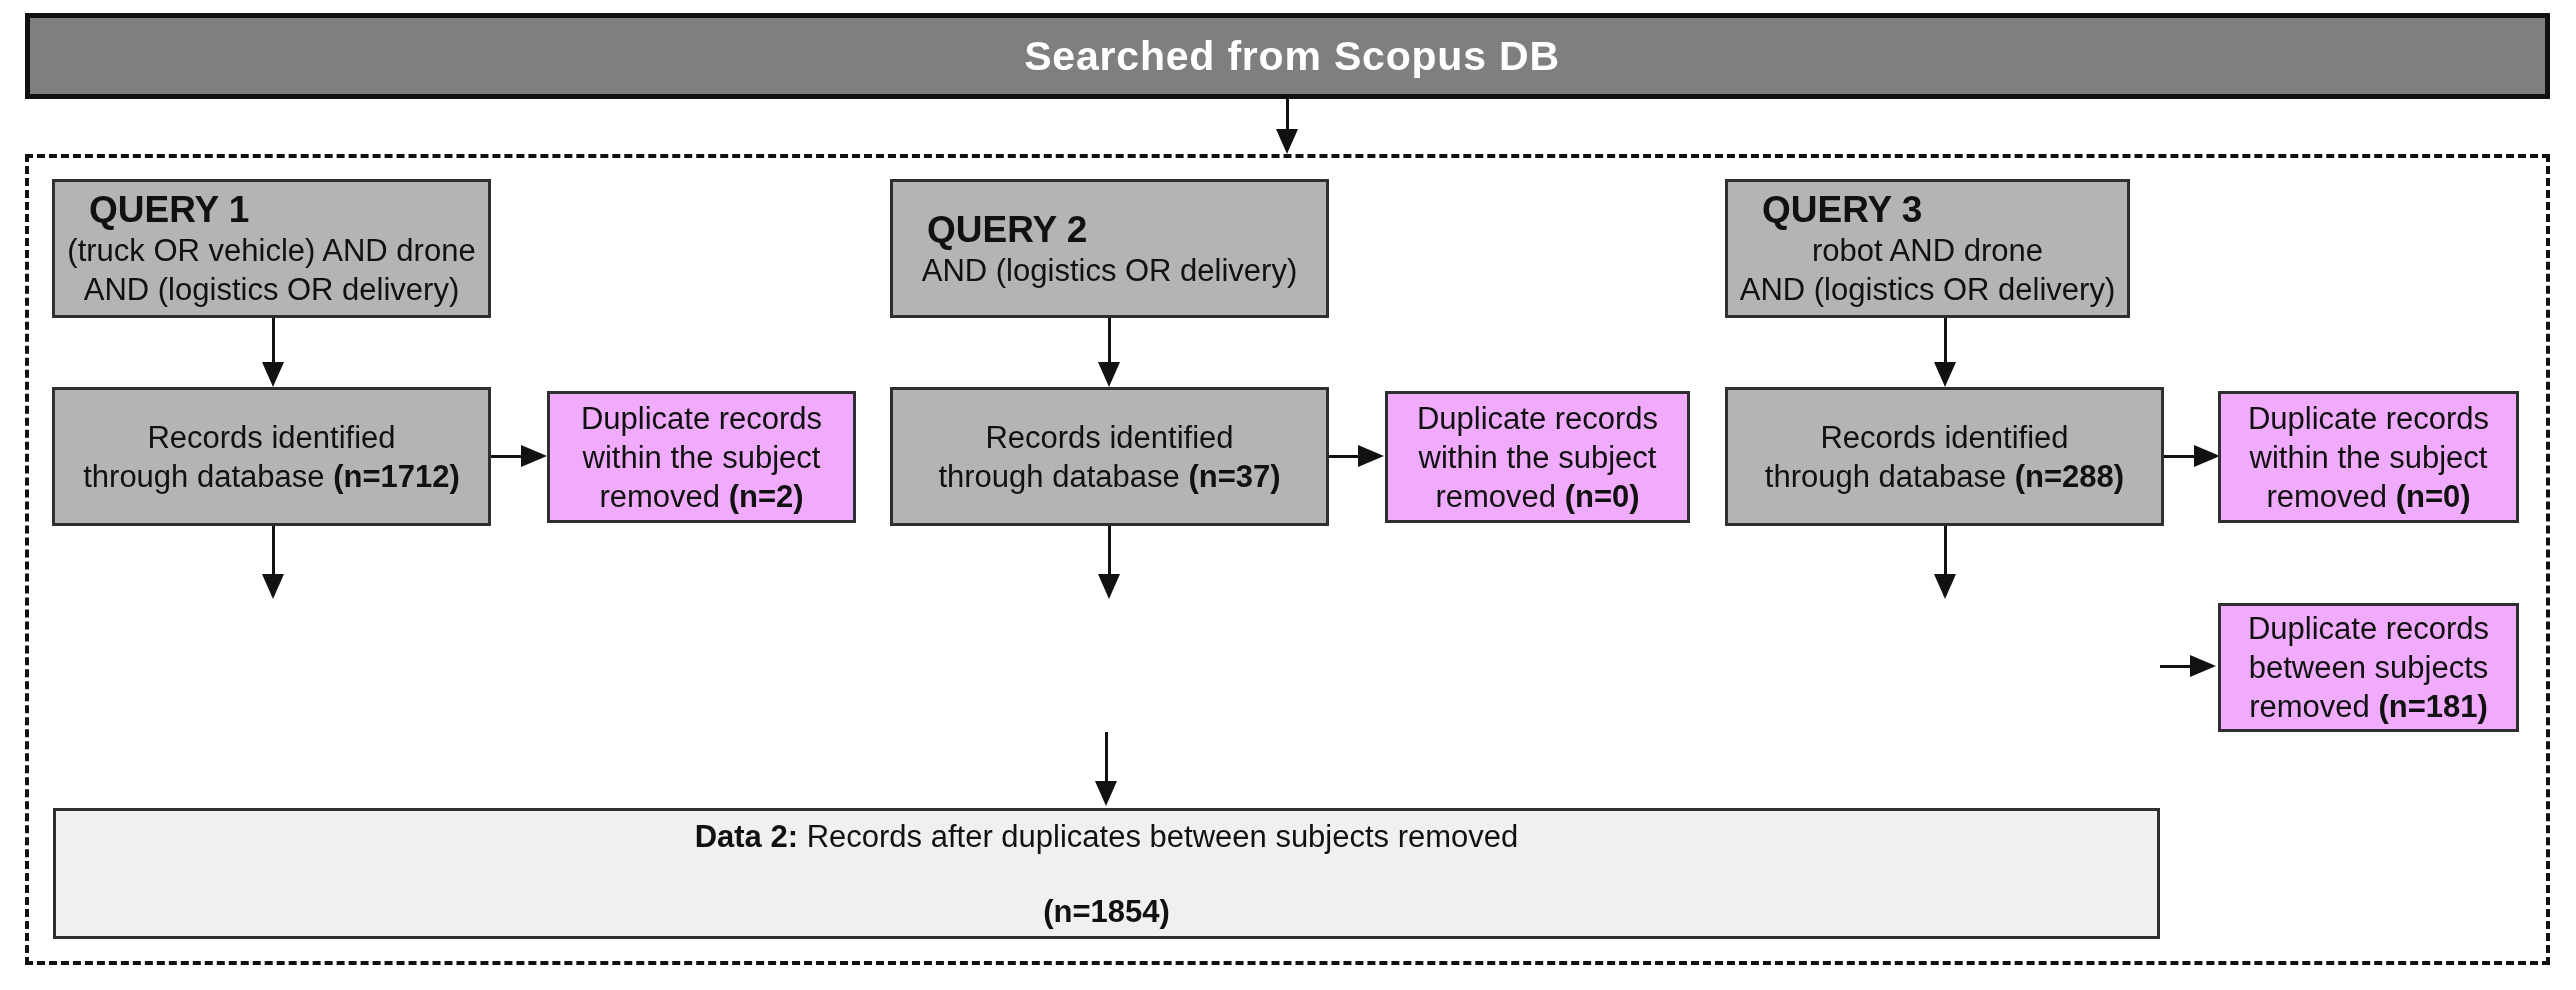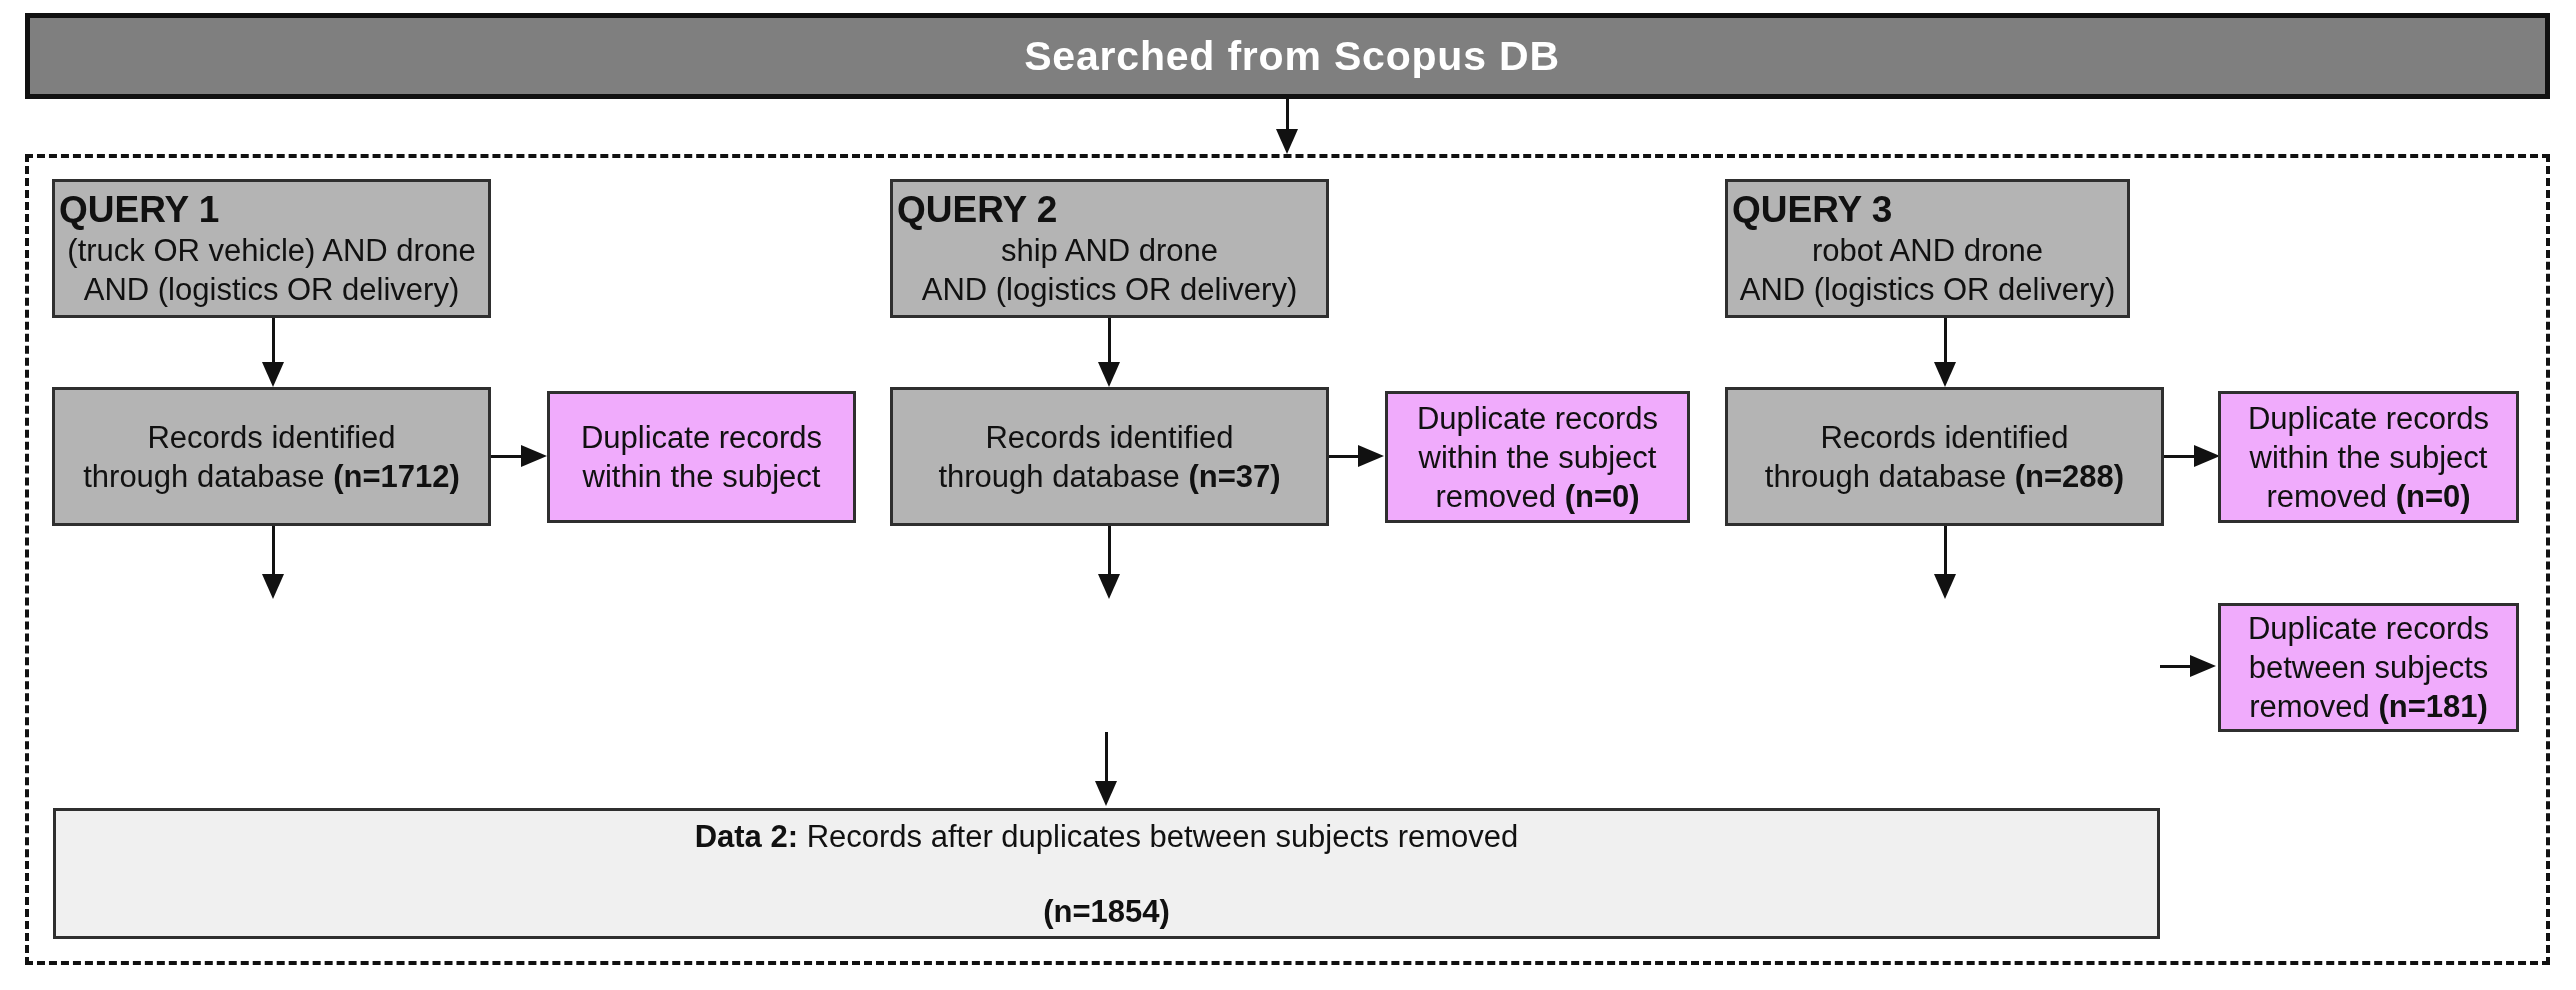--- a/index.html
+++ b/index.html
@@ -44,21 +44,21 @@
     font-size: 31px;
     line-height: 39px;
   }
   .gray   { background: #b4b4b4; border: 3.3px solid #2f2f2f; }
   .white  { background: #f0abfc; border: 3.3px solid #2f2f2f; }
   .light1 { background: #d9d9d9; border: 3.3px solid #2f2f2f; }
   .light2 { background: #f0f0f0; border: 3.3px solid #2f2f2f; }
 
   .qtitle {
     text-align: left;
-    padding-left: 4px;
+    padding-left: 34px;
     font-weight: bold;
     font-size: 37px;
     line-height: 43px;
   }
   .b { font-weight: bold; }
   .line { width: 100%; }
 
   
   .vline { position: absolute; width: 3.3px; background: #111111; }
   .hline { position: absolute; height: 3.3px; background: #111111; }
@@ -101,28 +101,28 @@
     <div class="line">Records identified</div>
     <div class="line"><span>through database</span> <span class="b">(n=1712)</span></div>
   </div>
 
   <div class="hline" style="left:491px; top:455px; width:31px;"></div>
   <div class="ahead-right" style="left:521px; top:445px;"></div>
 
   <div class="abs box white" style="left:547px; top:391px; width:309px; height:132px;">
     <div class="line">Duplicate records</div>
     <div class="line">within the subject</div>
+    <div class="line"><span>removed</span> <span class="b">(n=2)</span></div>
   </div>
 
   <div class="vline" style="left:272px; top:526px; height:48px;"></div>
   <div class="ahead-down" style="left:262px; top:574px;"></div>
 
   <div class="abs box gray" style="left:890px; top:179px; width:439px; height:139px;">
     <div class="qtitle">QUERY 2</div>
-    <div class="line">ship AND drone</div>
     <div class="line">AND (logistics OR delivery)</div>
   </div>
   <div class="vline" style="left:1108px; top:318px; height:46px;"></div>
   <div class="ahead-down" style="left:1098px; top:362px;"></div>
 
   <div class="abs box gray" style="left:890px; top:387px; width:439px; height:139px;">
     <div class="line">Records identified</div>
     <div class="line"><span>through database</span> <span class="b">(n=37)</span></div>
   </div>
 

